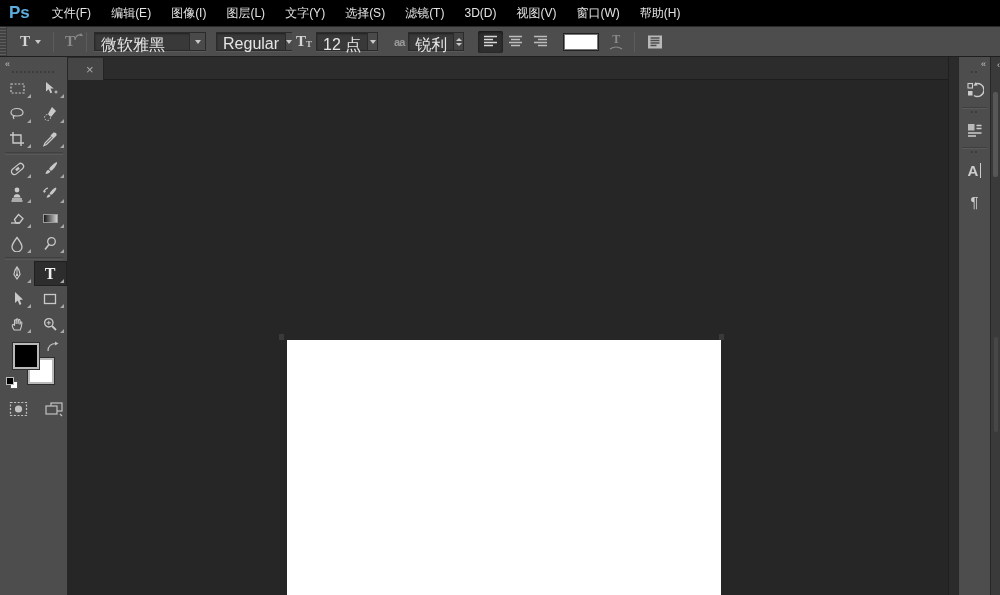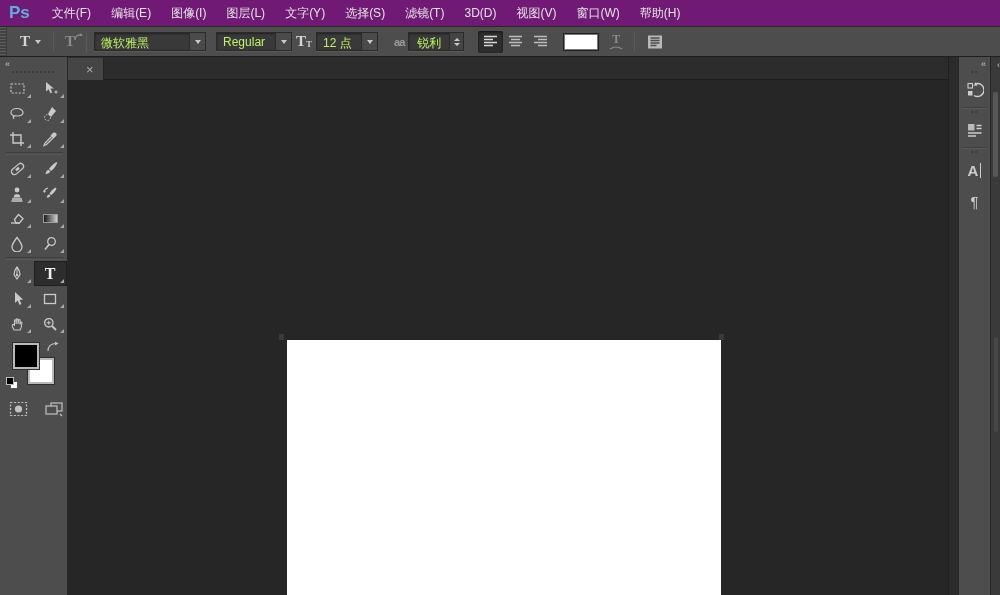--- a/index.html
+++ b/index.html
@@ -1,37 +1,37 @@
 <!DOCTYPE html>
 <html><head>
 <meta charset="utf-8">
 <style>
   * { margin:0; padding:0; box-sizing:border-box; }
   html,body { width:1000px; height:595px; overflow:hidden; }
   body { font-family:"Liberation Sans", sans-serif; background:#262626; color:#dcdcdc; position:relative; }
   svg { display:block; }
 
   
-  .menu-bar { position:absolute; top:0; left:0; right:0; height:27px; background:#701a75;
+  .menu-bar { position:absolute; top:0; left:0; right:0; height:27px; background:#000000;
               border-bottom:1px solid #282828; display:flex; align-items:center; padding-left:9px; }
   .ps-logo { color:#5caede; font-weight:bold; font-size:17px; margin-right:12px; }
   .menu-item { font-size:12px; color:#e3e3e3; padding:0 10px; line-height:26px; cursor:default; }
 
   
   .options-bar { position:absolute; top:27px; left:0; right:0; height:30px; background:#4d4d4d;
                  border-bottom:1px solid #1f1f1f; display:flex; align-items:center; }
   .grip-v { width:7px; align-self:stretch; background:repeating-linear-gradient(to bottom,#5d5d5d 0 1px,#424242 1px 3px); border-right:1px solid #3c3c3c; margin-right:8px; }
   .opt-sep { width:1px; height:20px; background:#3a3a3a; border-right:1px solid #5c5c5c; margin:0 7px; }
   .tool-preset { display:flex; align-items:center; gap:5px; padding:2px 5px; }
   .glyph-T { font-family:"Liberation Serif", serif; font-weight:bold; font-size:15px; color:#d6d6d6; line-height:1; }
   .glyph-T.dim { color:#8b8b8b; }
   .tri-down { width:0; height:0; border-left:3.5px solid transparent; border-right:3.5px solid transparent; border-top:4px solid #c9c9c9; }
   .combo { display:flex; align-items:stretch; height:19px; background:#393939; border:1px solid #2a2a2a;
            box-shadow:inset 0 1px 2px rgba(0,0,0,.45), 0 1px 0 rgba(255,255,255,.07); }
-  .combo .val { font-size:12px; color:#bef264; padding:2px 6px 0 6px; white-space:nowrap; }
+  .combo .val { font-size:16px; color:#e5e5e5; padding:2px 6px 0 6px; white-space:nowrap; }
   .combo .dd { width:16px; background:#4a4a4a; border-left:1px solid #2a2a2a; display:flex; align-items:center; justify-content:center; }
   .combo .dd2 { width:14px; background:#444; border-left:1px solid #2a2a2a; display:flex; flex-direction:column; align-items:center; justify-content:center; gap:2px; }
   .tri-up { width:0; height:0; border-left:3px solid transparent; border-right:3px solid transparent; border-bottom:3.5px solid #c9c9c9; }
   .tri-down.sm { border-left-width:3px; border-right-width:3px; border-top-width:3.5px; }
   .size-icon { display:flex; align-items:flex-end; margin:0 4px; }
   .size-icon .sm { font-family:"Liberation Serif",serif; font-weight:bold; font-size:9px; color:#c9c9c9; }
   .aa { font-size:11px; color:#9a9a9a; font-weight:bold; letter-spacing:-1px; margin:0 4px; }
   .align-group { display:flex; margin:0 4px; }
   .align-btn { width:25px; height:22px; display:flex; align-items:center; justify-content:center; border-radius:2px; }
   .align-btn.active { background:#2e2e2e; box-shadow:inset 0 1px 3px rgba(0,0,0,.6); }

